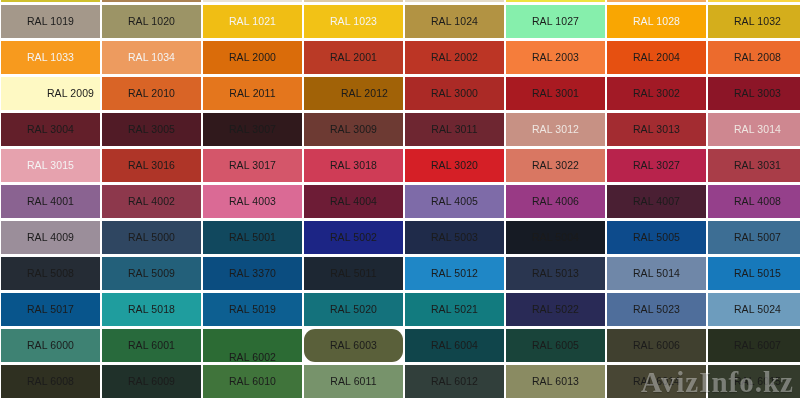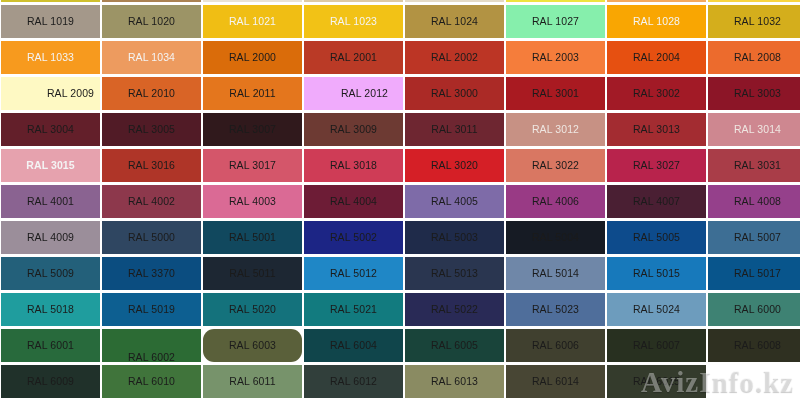--- a/index.html
+++ b/index.html
@@ -125,21 +125,21 @@
       </div>
       <div class="swatch light" style="background: #fef9c3; padding-left: 40px;">
         <span class="swatch-label">RAL 2009</span>
       </div>
       <div class="swatch light" style="background: rgb(217, 100, 38);">
         <span class="swatch-label">RAL 2010</span>
       </div>
       <div class="swatch light" style="background: rgb(228, 118, 29);">
         <span class="swatch-label">RAL 2011</span>
       </div>
-      <div class="swatch light" style="background: #f0abfc; padding-left: 22px;">
+      <div class="swatch light" style="background: #a16207; padding-left: 22px;">
         <span class="swatch-label">RAL 2012</span>
       </div>
       <div class="swatch light" style="background: rgb(171, 42, 38);">
         <span class="swatch-label">RAL 3000</span>
       </div>
       <div class="swatch light" style="background: rgb(169, 26, 33);">
         <span class="swatch-label">RAL 3001</span>
       </div>
       <div class="swatch light" style="background: rgb(162, 26, 38);">
         <span class="swatch-label">RAL 3002</span>
@@ -164,21 +164,21 @@
       </div>
       <div class="swatch mid" style="background: rgb(199, 145, 132);">
         <span class="swatch-label">RAL 3012</span>
       </div>
       <div class="swatch light" style="background: rgb(163, 44, 49);">
         <span class="swatch-label">RAL 3013</span>
       </div>
       <div class="swatch mid" style="background: rgb(206, 135, 144);">
         <span class="swatch-label">RAL 3014</span>
       </div>
-      <div class="swatch dark" style="background: rgb(230, 162, 174); font-weight: bold;">
+      <div class="swatch dark" style="background: rgb(230, 162, 174);">
         <span class="swatch-label">RAL 3015</span>
       </div>
       <div class="swatch light" style="background: rgb(175, 53, 40);">
         <span class="swatch-label">RAL 3016</span>
       </div>
       <div class="swatch light" style="background: rgb(212, 86, 106);">
         <span class="swatch-label">RAL 3017</span>
       </div>
       <div class="swatch light" style="background: rgb(207, 60, 86);">
         <span class="swatch-label">RAL 3018</span>
@@ -235,20 +235,23 @@
         <span class="swatch-label">RAL 5003</span>
       </div>
       <div class="swatch light" style="background: rgb(22, 27, 36);">
         <span class="swatch-label">RAL 5004</span>
       </div>
       <div class="swatch light" style="background: rgb(13, 75, 140);">
         <span class="swatch-label">RAL 5005</span>
       </div>
       <div class="swatch light" style="background: rgb(61, 110, 148);">
         <span class="swatch-label">RAL 5007</span>
+      </div>
+      <div class="swatch light" style="background: rgb(37, 44, 53);">
+        <span class="swatch-label">RAL 5008</span>
       </div>
       <div class="swatch light" style="background: rgb(35, 96, 122);">
         <span class="swatch-label">RAL 5009</span>
       </div>
       <div class="swatch light" style="background: rgb(11, 77, 128);">
         <span class="swatch-label">RAL 3370</span>
       </div>
       <div class="swatch light" style="background: rgb(29, 39, 51);">
         <span class="swatch-label">RAL 5011</span>
       </div>

